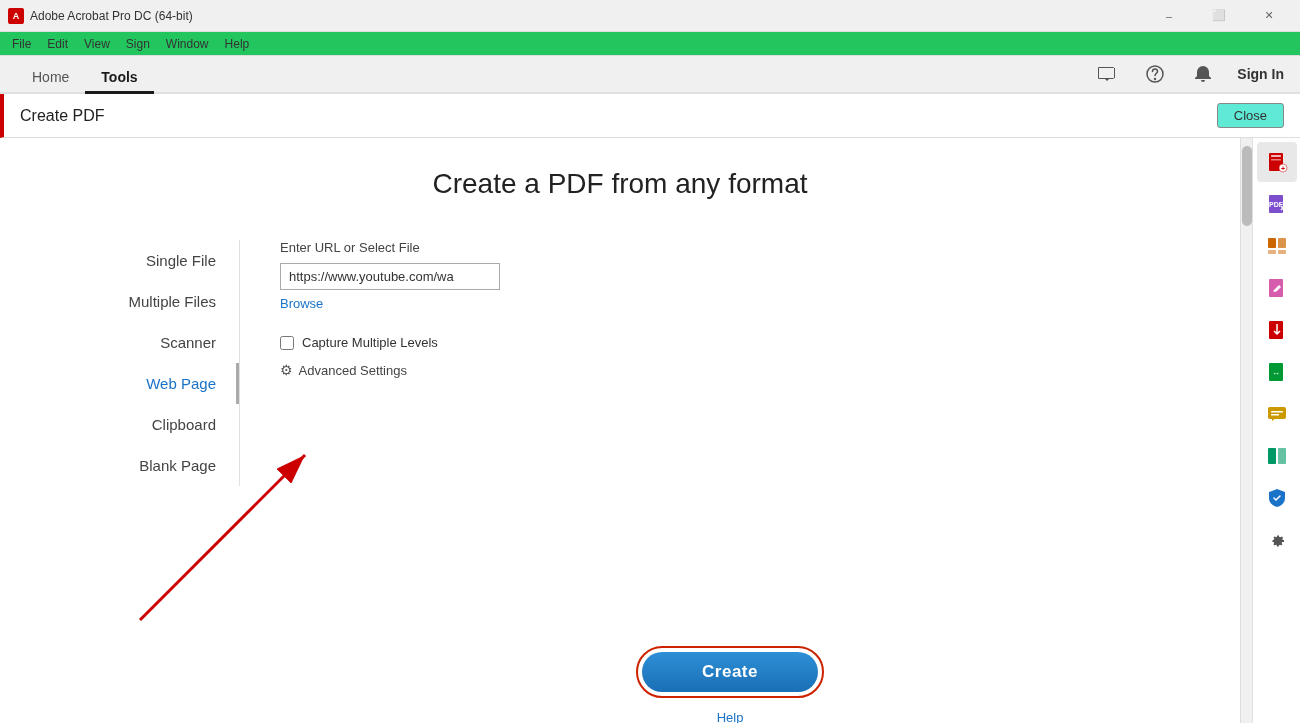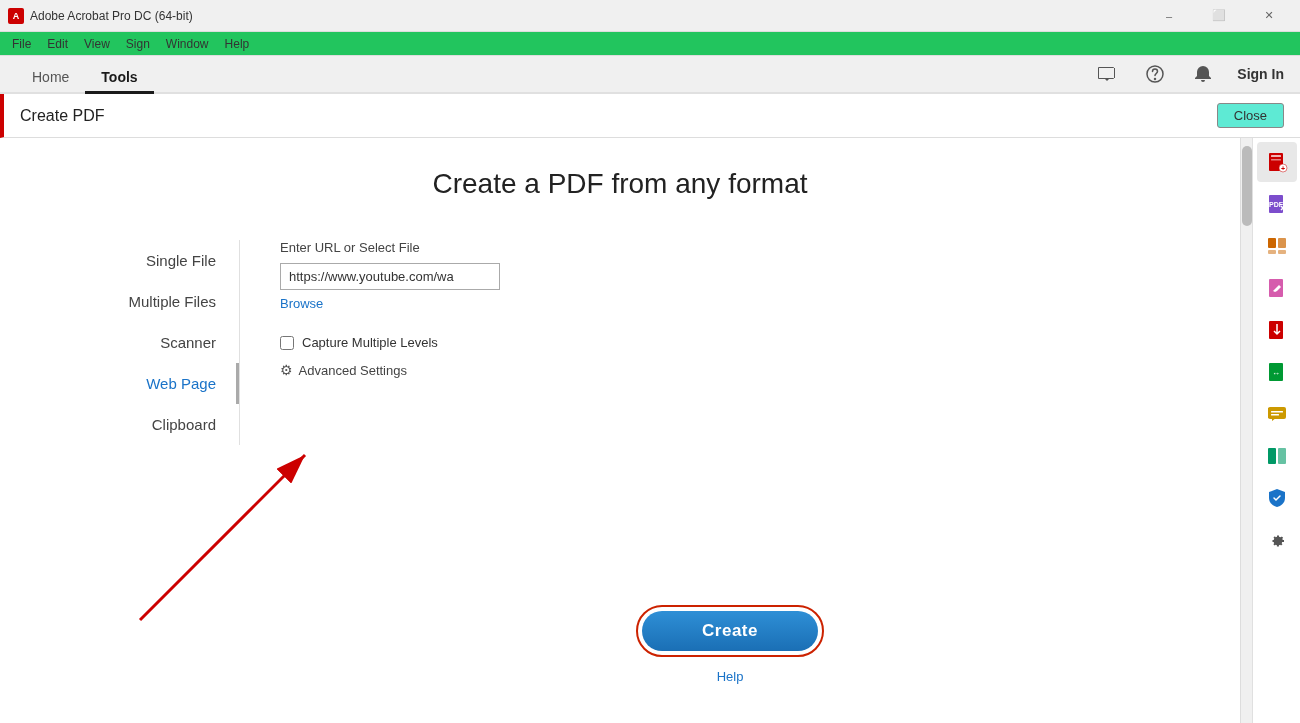--- a/index.html
+++ b/index.html
@@ -344,20 +344,21 @@
     <h1 class="page-heading">Create a PDF from any format</h1>
 
     <div class="create-panel">
 
       <div class="left-nav">
         <div class="left-nav-item">Single File</div>
         <div class="left-nav-item">Multiple Files</div>
         <div class="left-nav-item">Scanner</div>
         <div class="left-nav-item active">Web Page</div>
         <div class="left-nav-item">Clipboard</div>
+        <div class="left-nav-item">Blank Page</div>
       </div>
 
       <div class="right-panel">
         <div class="field-label">Enter URL or Select File</div>
         <input class="url-input" type="text" value="https://www.youtube.com/wa" style="">
         <a class="browse-link">Browse</a>
         <div class="checkbox-row">
           <input type="checkbox" id="captureLevels" style="">
           <label class="checkbox-label" for="captureLevels">Capture Multiple Levels</label>
         </div>

